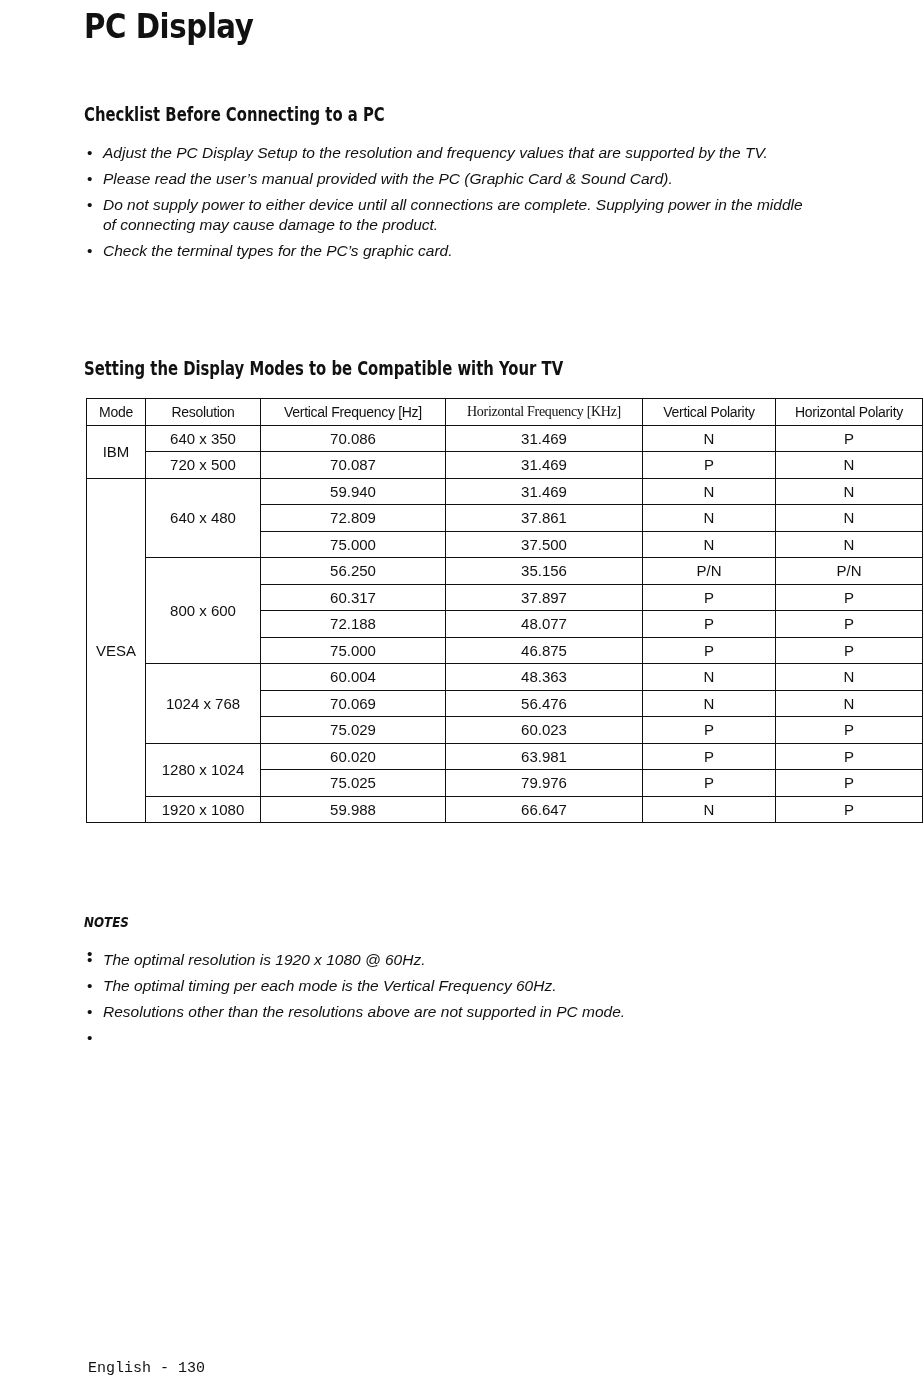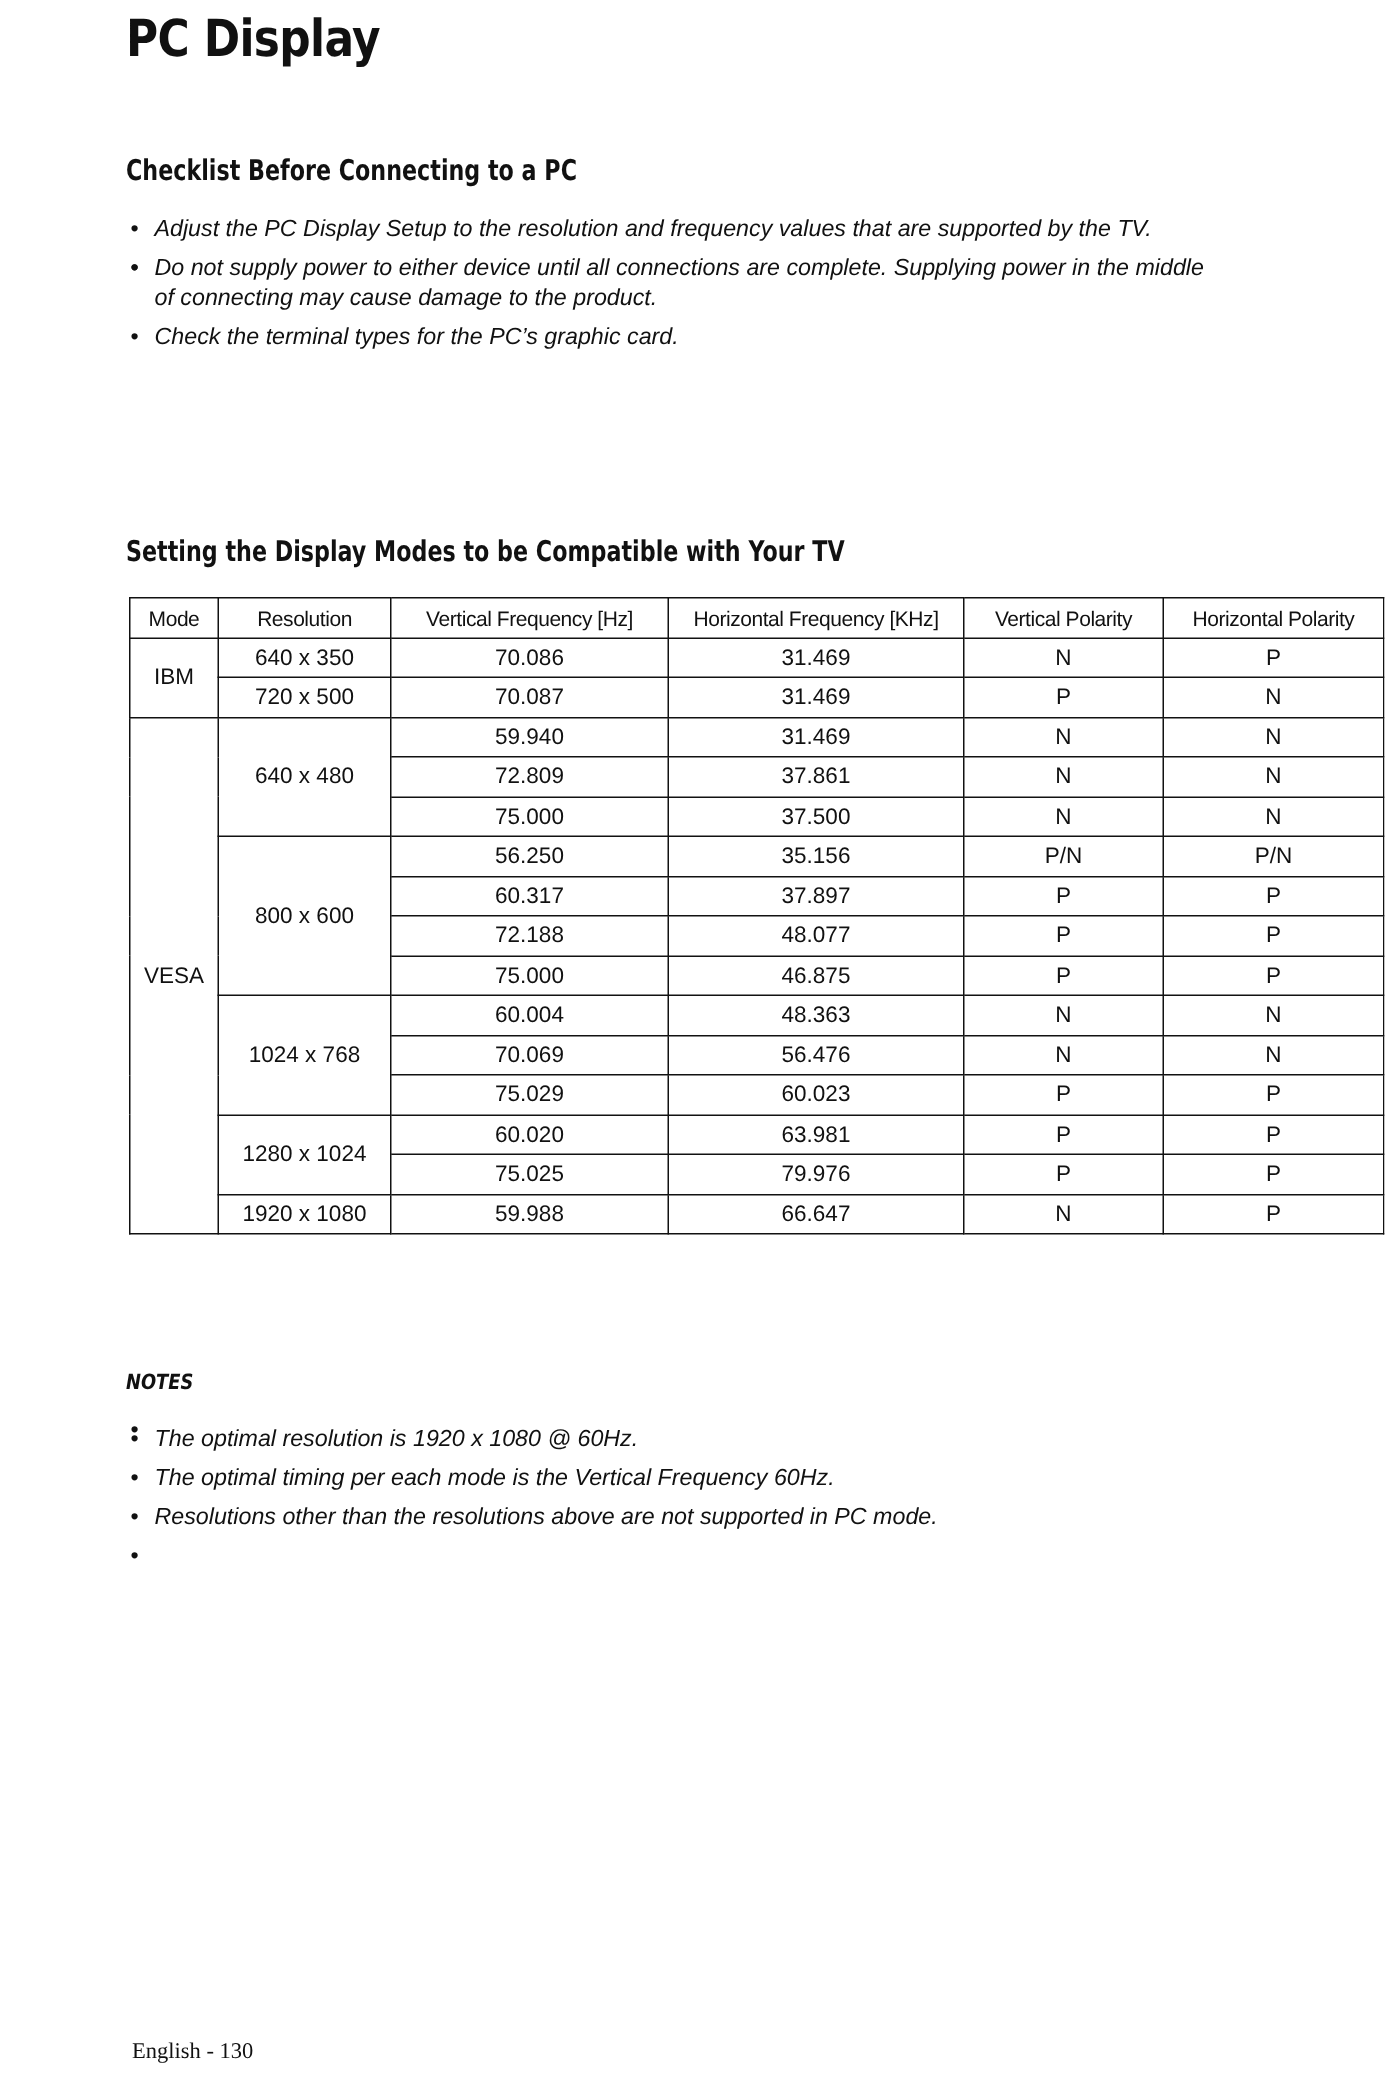--- a/index.html
+++ b/index.html
@@ -10,32 +10,32 @@
   .modes-title { top: 357px; }
   ul.bullets { position: absolute; left: 86px; margin: 0; padding: 0; list-style: none; font-family: "Liberation Sans", sans-serif; font-style: italic; font-size: 15.5px; line-height: 20px; }
   ul.bullets li { position: relative; padding-left: 17px; margin-bottom: 6px; }
   ul.bullets li .dot { position: absolute; left: 1px; top: 0; font-style: normal; }
   .checklist { top: 143px; width: 830px; }
   .notes-title { position: absolute; left: 84px; top: 914px; font-family: "DejaVu Sans", sans-serif; font-weight: bold; font-style: italic; font-size: 14px; transform: scaleX(0.85); transform-origin: left top; }
   .notes { top: 944px; width: 836px; }
   table.modes { position: absolute; left: 86px; top: 398px; border-collapse: collapse; font-family: "Liberation Sans", sans-serif; font-size: 15px; border-radius: 29px; }
   table.modes th, table.modes td { border: 1.6px solid #111; text-align: center; height: 25.5px; padding: 0; }
   table.modes th { font-weight: normal; font-size: 14px; letter-spacing: -0.3px; }
-  .c-mode { width: 58px; } .c-res { width: 114px; } .c-vf { width: 184px; } .c-hf { width: 196px; } .c-vp { width: 132px; } .c-hp { width: 146px; }
-  .footer { position: absolute; left: 88px; top: 1360px; font-family: Liberation Serif, serif; font-size: 15px; }
+  .c-mode { width: 58px; } .c-res { width: 114px; } .c-vf { width: 184px; } .c-hf { width: 196px; font-family: Liberation Serif, serif; } .c-vp { width: 132px; } .c-hp { width: 146px; }
+  .footer { position: absolute; left: 88px; top: 1360px; font-family: Liberation Mono, monospace; font-size: 15px; }
 </style>
 </head>
 <body>
 
 <div class="page-title">PC Display</div>
 
 <div class="section-title checklist-title">Checklist Before Connecting to a PC</div>
 <ul class="bullets checklist">
   <li><span class="dot">•</span><span>Adjust the PC Display Setup to the resolution and frequency values that are supported by the TV.</span></li>
-  <li><span class="dot">•</span></li>
+  <li><span class="dot">•</span><span>Please read the user’s manual provided with the PC (Graphic Card &amp; Sound Card).</span></li>
   <li style="width:700px"><span class="dot">•</span><span>Do not supply power to either device until all connections are complete. Supplying power in the middle of connecting may cause damage to the product.</span></li>
   <li><span class="dot">•</span><span>Check the terminal types for the PC’s graphic card.</span></li>
 </ul>
 
 <div class="section-title modes-title">Setting the Display Modes to be Compatible with Your TV</div>
 
 <table class="modes">
   <thead>
     <tr>
       <th class="c-mode">Mode</th>

